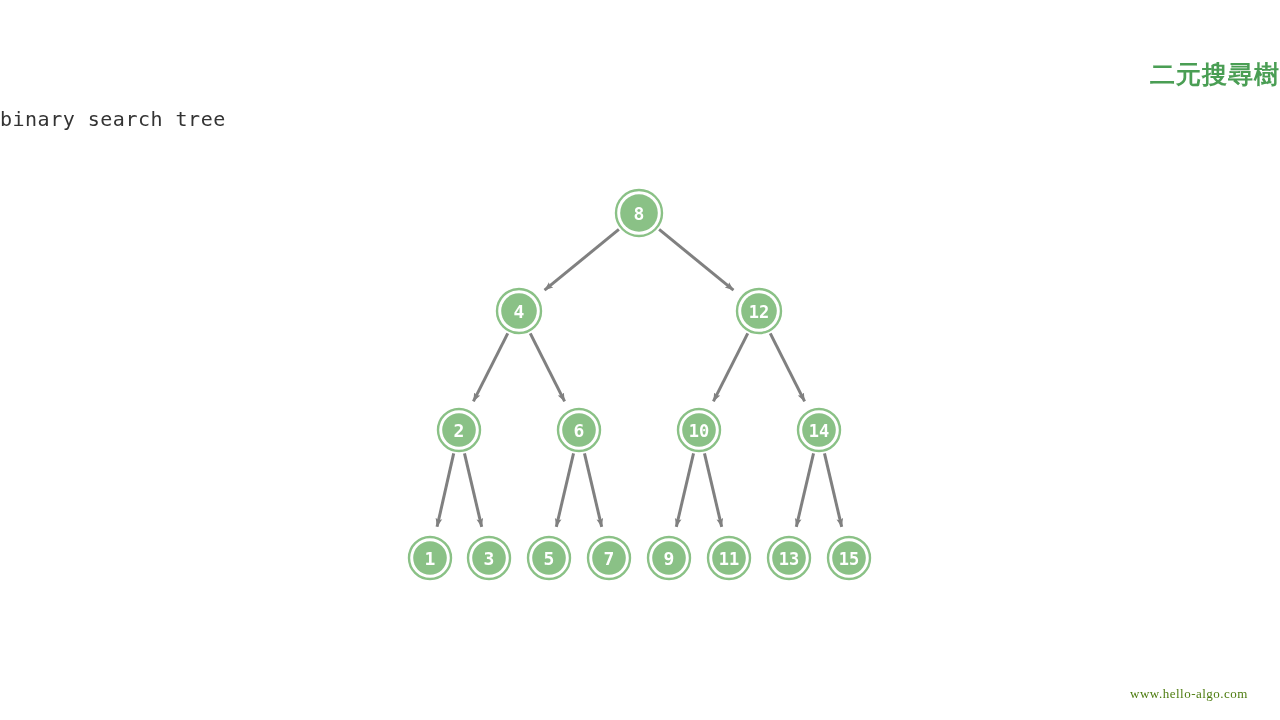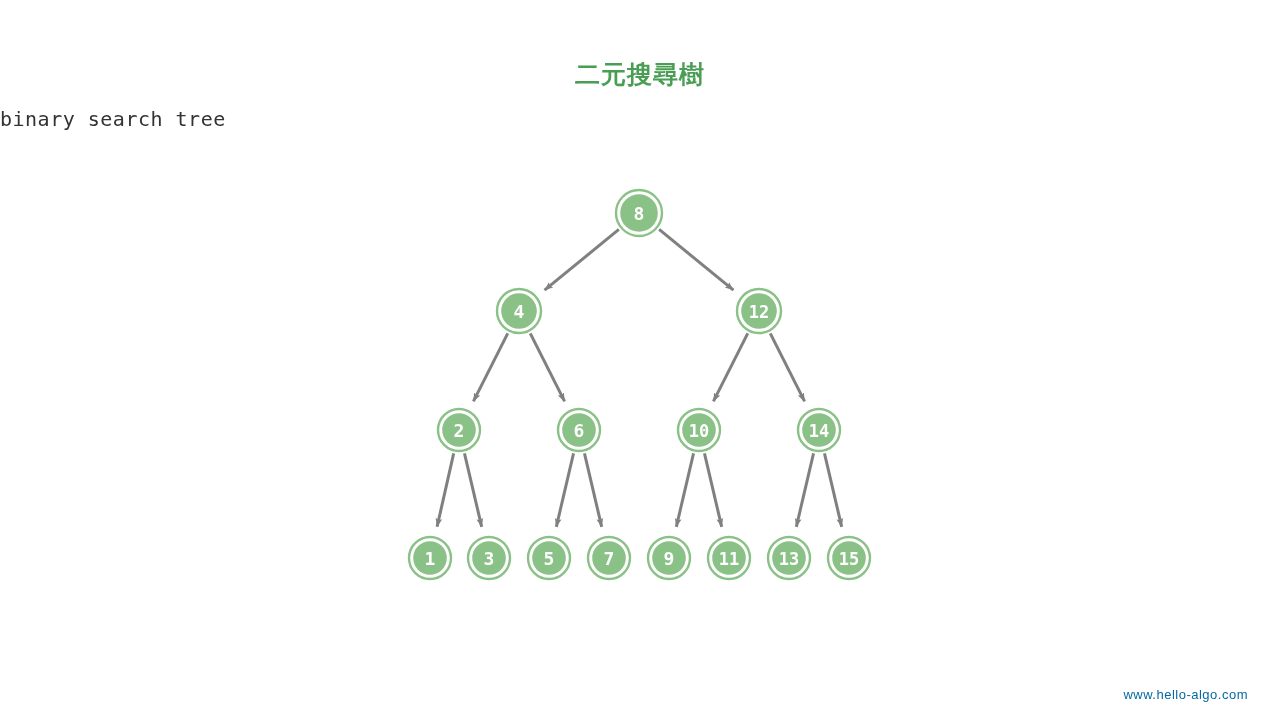--- a/index.html
+++ b/index.html
@@ -12,21 +12,21 @@
     height: 720px;
     position: relative;
     overflow: hidden;
     font-family: "Liberation Sans", sans-serif;
   }
   #page-title {
     position: absolute;
     top: 58px;
     left: 0;
     width: 1280px;
-    text-align: center;
+    text-align: right;
     font-family: "Liberation Sans", sans-serif;
     font-size: 25px;
     font-weight: bold;
     color: #4a9e54;
     letter-spacing: 1px;
   }
   #page-subtitle {
     position: absolute;
     top: 107px;
     left: 0;
@@ -49,23 +49,23 @@
     font-weight: bold;
     fill: #ffffff;
     text-anchor: middle;
     dominant-baseline: central;
     paint-order: stroke;
   }
   #watermark {
     position: absolute;
     right: 32px;
     bottom: 18px;
-    font-family: Liberation Sans, sans-serif;
+    font-family: Liberation Serif, serif;
     font-size: 13px;
-    color: #0369a1;
+    color: #4d7c0f;
     letter-spacing: 0.5px;
   }
 </style>
 </head>
 <body>
 
 <div id="page-title">二元搜尋樹</div>
 <div id="page-subtitle">binary search tree</div>
 
 <svg id="tree-canvas" viewBox="0 0 1280 720">

